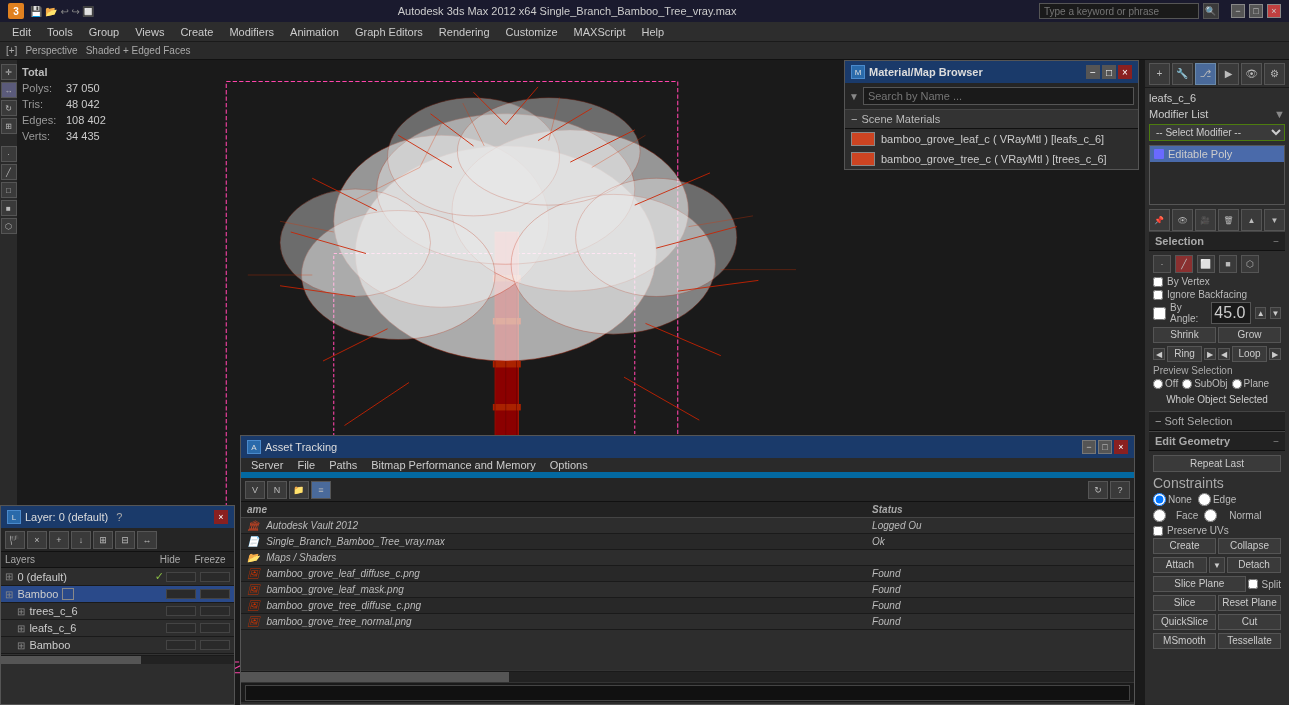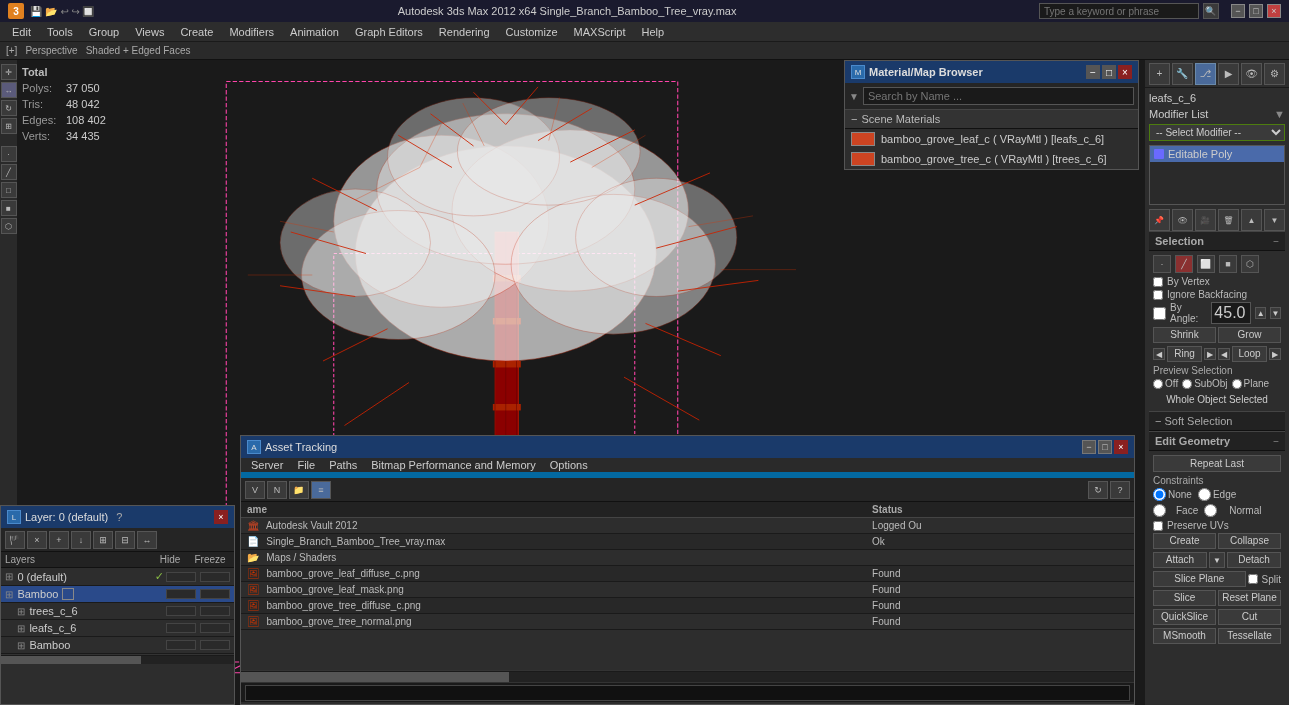--- a/index.html
+++ b/index.html
@@ -417,20 +417,21 @@
       background: #3a3a3a;
       border: 1px solid #555;
       display: flex; align-items: center; justify-content: center;
       cursor: pointer; font-size: 9px; color: #bbb;
     }
     .at-tool-btn.active { background: #4a6a9a; }
     .at-table {
       width: 100%;
       overflow-y: auto;
       height: calc(270px - 22px - 20px - 24px - 20px - 16px);
+      font-style: italic;
     }
     .at-table table {
       width: 100%;
       border-collapse: collapse;
     }
     .at-table th {
       background: #222;
       padding: 2px 6px;
       font-size: 10px;
       color: #aaa;
@@ -859,21 +860,21 @@
       </div>
 
       
       <div class="section-header">
         <span class="section-title">Edit Geometry</span>
         <span class="collapse-btn">−</span>
       </div>
       <div class="edit-geo-section">
         <div class="repeat-last" style="background:#3a3a3a;border:1px solid #555;cursor:pointer;padding:2px;">Repeat Last</div>
 
-        <div style="font-size:10px;color:#aaa;margin:3px 0 2px;">Constraints</div>
+        <div style="font-size:14px;color:#aaa;margin:3px 0 2px;">Constraints</div>
         <div style="display:flex;align-items:center;gap:6px;margin-bottom:3px;flex-wrap:wrap;">
           <label style="display:flex;align-items:center;gap:2px;font-size:10px;color:#bbb;">
             <input type="radio" name="constraint" checked="" style="">
             <span>None</span>
           </label>
           <label style="display:flex;align-items:center;gap:2px;font-size:10px;color:#bbb;">
             <input type="radio" name="constraint" style="">
             <span>Edge</span>
           </label>
         </div>

